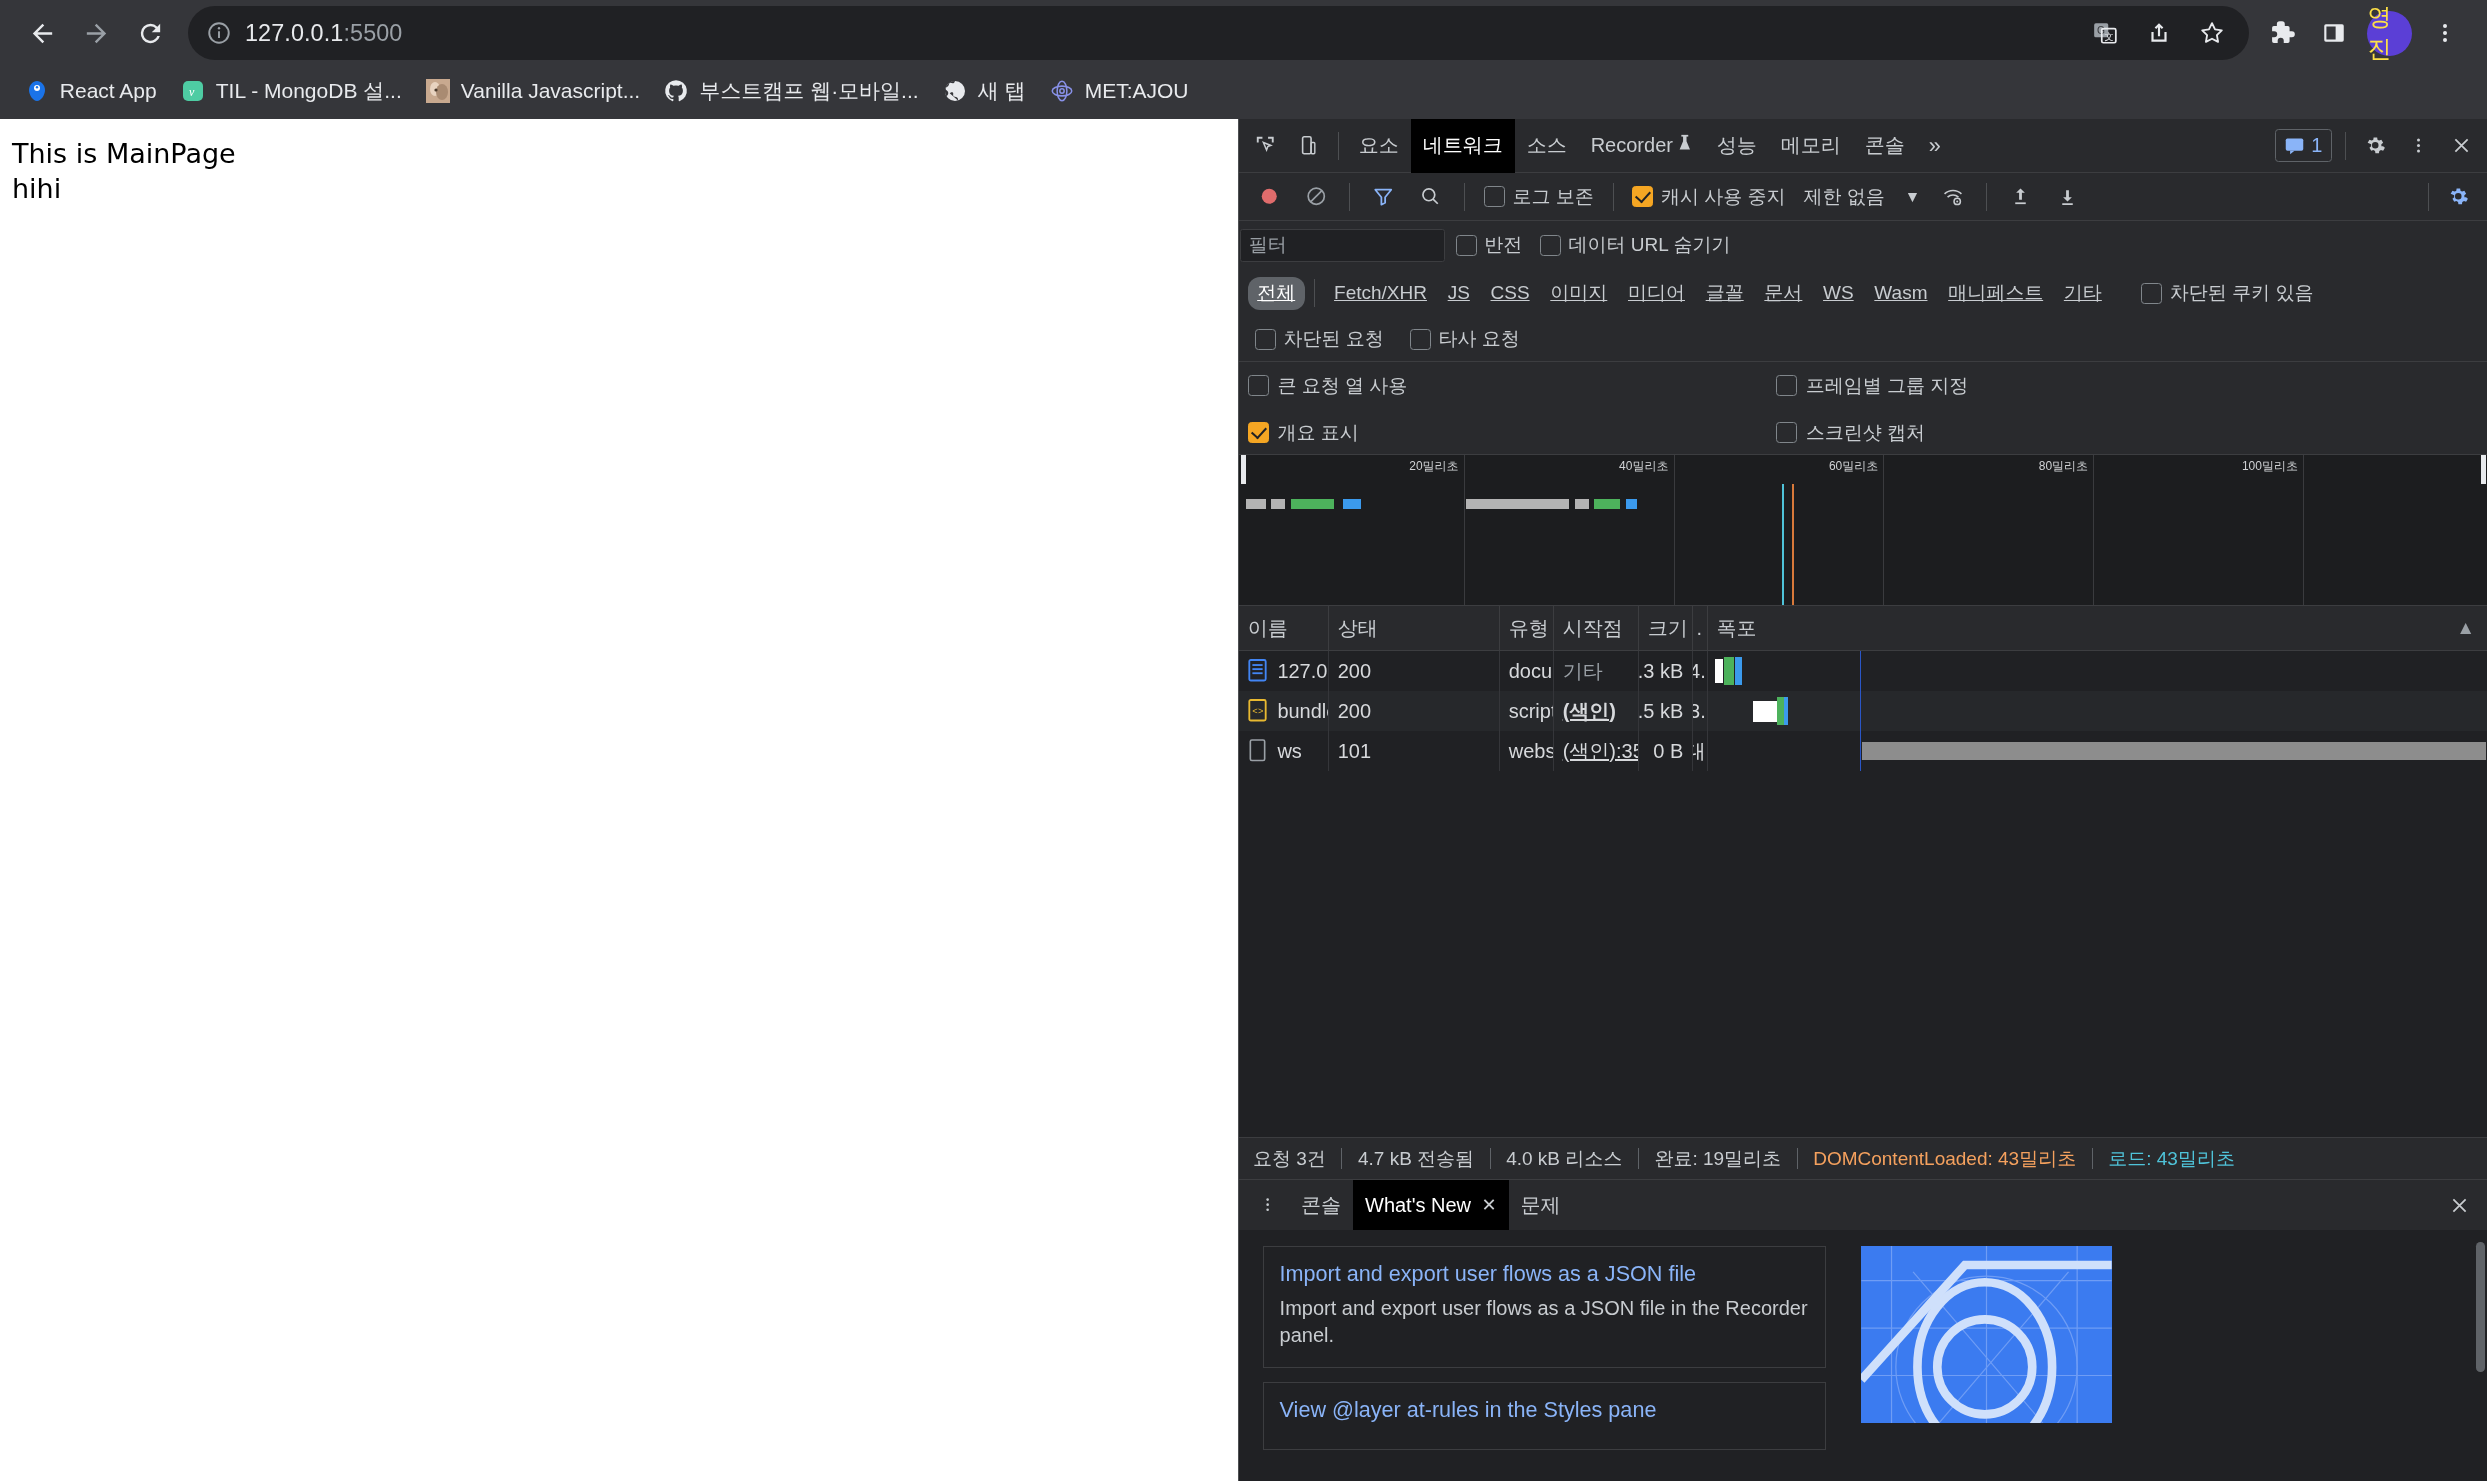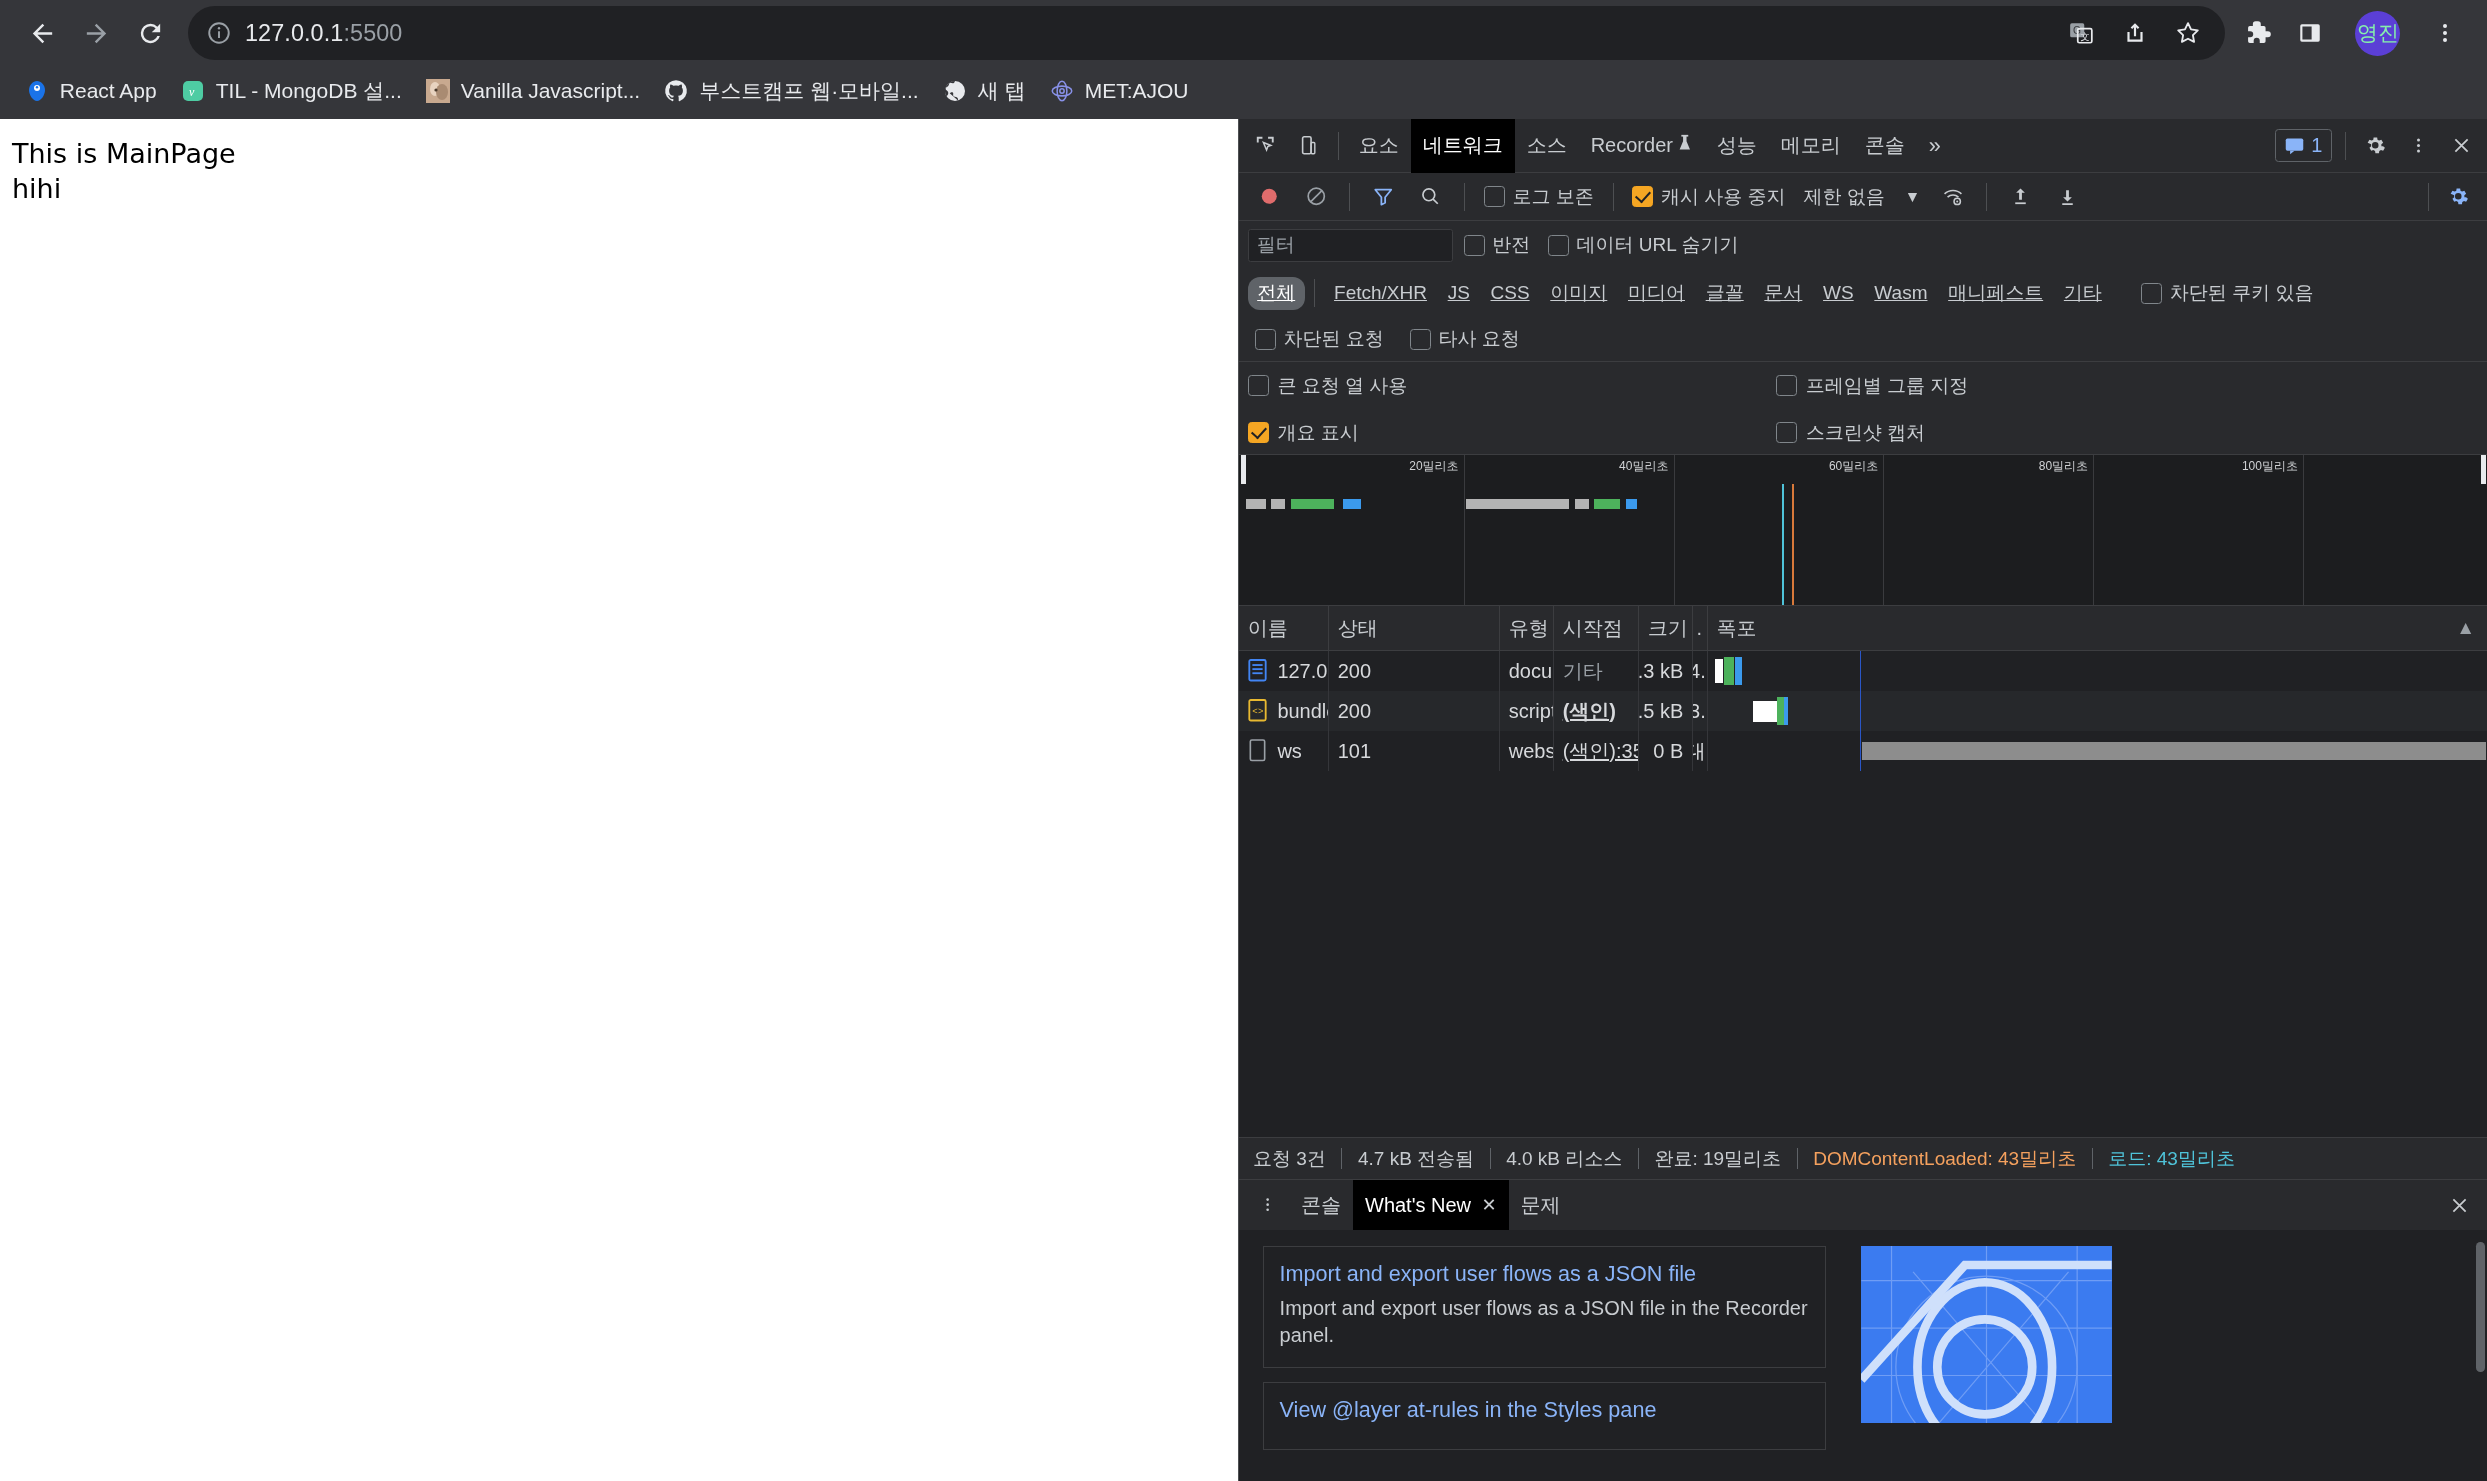--- a/index.html
+++ b/index.html
@@ -37,22 +37,22 @@
     white-space: nowrap; overflow: hidden; margin-left: 7px;
   }
   .omni-text .dim { color: #9aa0a6; }
   .omni-actions { display:flex; align-items:center; gap: 3.5px; margin-left: auto; }
   .omni-act { width: 50px; height: 50px; border-radius:50%;
      display:flex; align-items:center; justify-content:center; flex:0 0 auto;}
   .chrome-act { width: 52px; height: 52px; border-radius:50%;
      display:flex; align-items:center; justify-content:center; flex:0 0 auto;}
   .avatar {
     width: 45px; height: 45px; border-radius: 50%; background: #5b3fd6;
-    color:#86efac; font-size: 21px; display:flex; align-items:center; justify-content:center;
-    flex:0 0 auto; margin: 0 19px;
+    color:#fde047; font-size: 24px; display:flex; align-items:center; justify-content:center;
+    flex:0 0 auto; margin: 0 7px;
   }
 
   
   .bm-row { display: flex; align-items: center; height: 50px; padding: 0 12px; gap: 0; }
   .bm-item { display: flex; align-items: center; gap: 9.5px; padding: 5.2px 11.3px; border-radius: 5.2px;
              white-space: nowrap; flex: 0 0 auto; }
   .bm-label { color: #e8eaed; font-size: 21px; }
   .bm-ico { width: 27px; height: 27px; flex: 0 0 auto; display:flex; align-items:center; justify-content:center; }
 
   
@@ -98,21 +98,21 @@
   }
   .cbx.checked { background: #f5a623; border-color: #f5a623; }
   .cbx.checked::after {
     content:""; width: 7px; height: 12px; border: solid #202124;
     border-width: 0 2.6px 2.6px 0; transform: rotate(42deg) translate(-0.9px,-1.7px);
   }
   .tb-chk { display:flex; align-items:center; gap:7.8px; padding: 0 7px; flex:0 0 auto;}
 
   .dt-filterrow {
     height: 48px; background: #292a2d; display:flex; align-items:center;
-    padding: 0 9px; flex:0 0 auto; gap: 3.5px;
+    padding: 0 1px; flex:0 0 auto; gap: 3.5px;
   }
   .filter-input {
     width: 205px; height: 33px; background: #202124; border: 0.9px solid #3c3d40;
     border-radius: 2.6px; color:#9aa0a6; font-size: 19px; padding: 0 7.8px;
     display:flex; align-items:center; flex:0 0 auto;
   }
   .dt-typerow {
     height: 48px; background:#292a2d; display:flex; align-items:center;
     padding: 0 8.7px; flex:0 0 auto; gap: 1.7px;
   }

